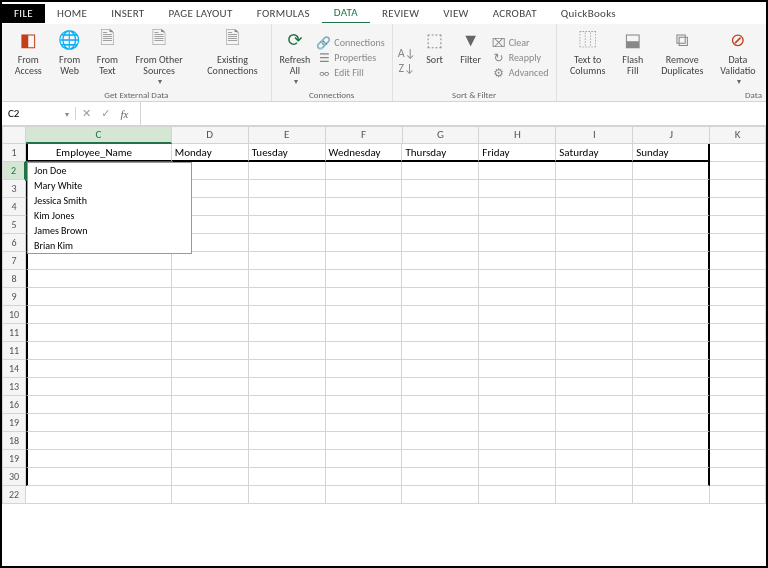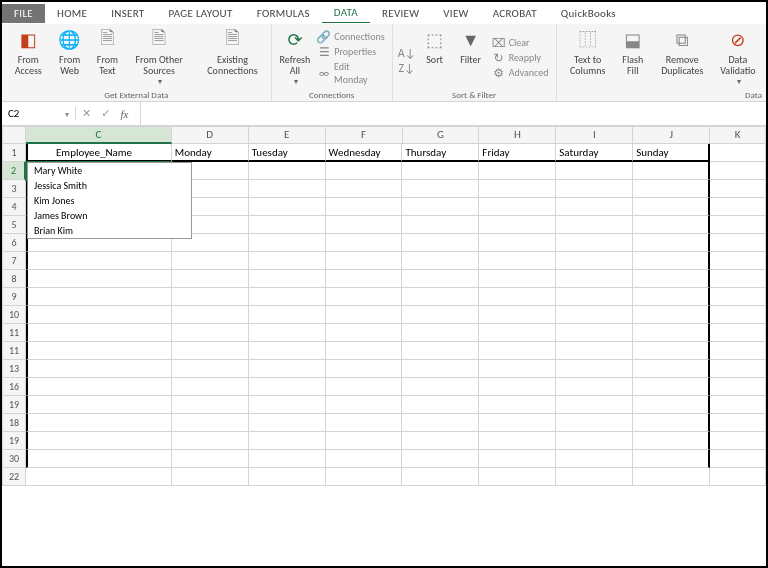--- a/index.html
+++ b/index.html
@@ -1,21 +1,21 @@
 <!DOCTYPE html>
 <html><head>
 <meta charset="utf-8">
 <style>
 * { box-sizing: border-box; margin: 0; padding: 0; font-family: "Segoe UI", Calibri, sans-serif; }
 body { background: #fff; width: 768px; height: 568px; overflow: hidden; border: 2px solid #000; }
 
 
 .tabs { display: flex; height: 22px; background: #fff; font-size: 11px; align-items: center; }
 .tab { padding: 3px 12px; color: #444; cursor: pointer; text-transform: uppercase; letter-spacing: 0.3px; }
-.tab.file { background: #737373; color: #fff; }
+.tab.file { background: #000000; color: #fff; }
 .tab.active { color: #217346; border-bottom: 1px solid #217346; }
 
 
 .ribbon { display: flex; height: 78px; background: #f5f5f5; border-bottom: 1px solid #d4d4d4; font-size: 10px; color: #444; }
 .ribbon-group { display: flex; flex-direction: column; border-right: 1px solid #e0e0e0; padding: 2px 4px 0; }
 .ribbon-group-items { display: flex; flex: 1; }
 .ribbon-btn { display: flex; flex-direction: column; align-items: center; justify-content: flex-start; padding: 2px 4px; cursor: pointer; min-width: 36px; }
 .ribbon-btn .ico { width: 24px; height: 24px; display: flex; align-items: center; justify-content: center; font-size: 18px; color: #217346; margin-bottom: 2px; }
 .ribbon-btn .ico.red { color: #c43e1c; }
 .ribbon-btn .ico.blue { color: #2b579a; }
@@ -114,21 +114,21 @@
         <div class="ribbon-small">
             <span class="sico">🔗</span>
             <span>Connections</span>
           </div>
         <div class="ribbon-small">
             <span class="sico">☰</span>
             <span>Properties</span>
           </div>
         <div class="ribbon-small">
             <span class="sico">∞</span>
-            <span>Edit Monday</span>
+            <span>Edit Fill</span>
           </div>
       </div>
     </div>
     <div class="ribbon-group-label">Connections</div>
   </div>
 
   <div class="ribbon-group">
     <div class="ribbon-group-items">
       <div class="ribbon-stack" style="padding-top:6px">
         <div class="ribbon-small">
@@ -356,20 +356,32 @@
         <div class="cell" style="width: 77px;"></div>
         <div class="cell" style="width: 77px;"></div>
         <div class="cell" style="width: 77px;"></div>
         <div class="cell" style="width: 77px;"></div>
         <div class="cell" style="width: 77px;"></div>
         <div class="cell" style="width: 77px;"></div>
         <div class="cell bold-border-r" style="width: 77px;"></div>
         <div class="cell" style="width: 56px;"></div>
       </div>
       <div class="row">
+        <div class="row-h">14</div>
+        <div class="cell bold-border-l" style="width: 146px;"></div>
+        <div class="cell" style="width: 77px;"></div>
+        <div class="cell" style="width: 77px;"></div>
+        <div class="cell" style="width: 77px;"></div>
+        <div class="cell" style="width: 77px;"></div>
+        <div class="cell" style="width: 77px;"></div>
+        <div class="cell" style="width: 77px;"></div>
+        <div class="cell bold-border-r" style="width: 77px;"></div>
+        <div class="cell" style="width: 56px;"></div>
+      </div>
+      <div class="row">
         <div class="row-h">13</div>
         <div class="cell bold-border-l" style="width: 146px;"></div>
         <div class="cell" style="width: 77px;"></div>
         <div class="cell" style="width: 77px;"></div>
         <div class="cell" style="width: 77px;"></div>
         <div class="cell" style="width: 77px;"></div>
         <div class="cell" style="width: 77px;"></div>
         <div class="cell" style="width: 77px;"></div>
         <div class="cell bold-border-r" style="width: 77px;"></div>
         <div class="cell" style="width: 56px;"></div>
@@ -442,19 +454,20 @@
         <div class="cell" style="width: 77px;"></div>
         <div class="cell" style="width: 77px;"></div>
         <div class="cell" style="width: 77px;"></div>
         <div class="cell" style="width: 77px;"></div>
         <div class="cell" style="width: 77px;"></div>
         <div class="cell" style="width: 56px;"></div>
       </div>
     </div>
 
   <div class="dropdown" id="dd">
+      <div class="opt">Jon Doe</div>
       <div class="opt">Mary White</div>
       <div class="opt">Jessica Smith</div>
       <div class="opt">Kim Jones</div>
       <div class="opt">James Brown</div>
       <div class="opt">Brian Kim</div>
     </div>
 </div>
 
 </body></html>

